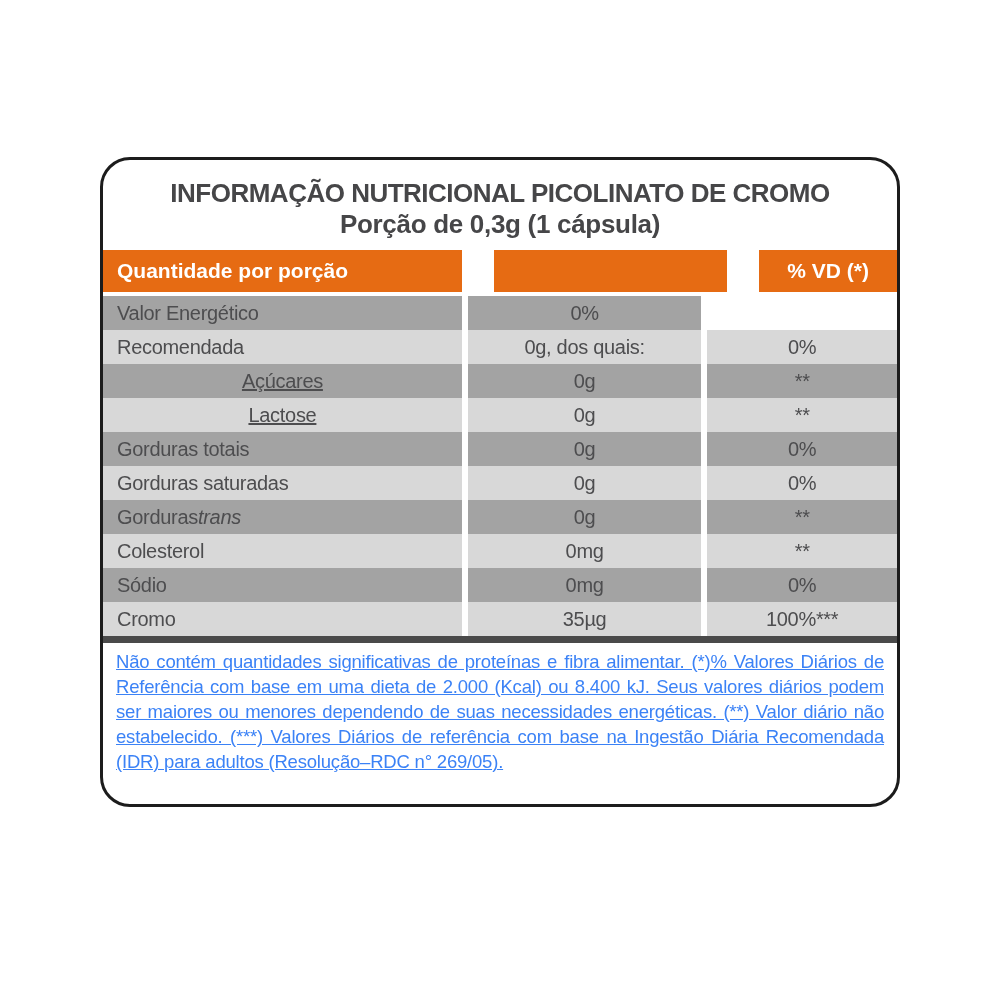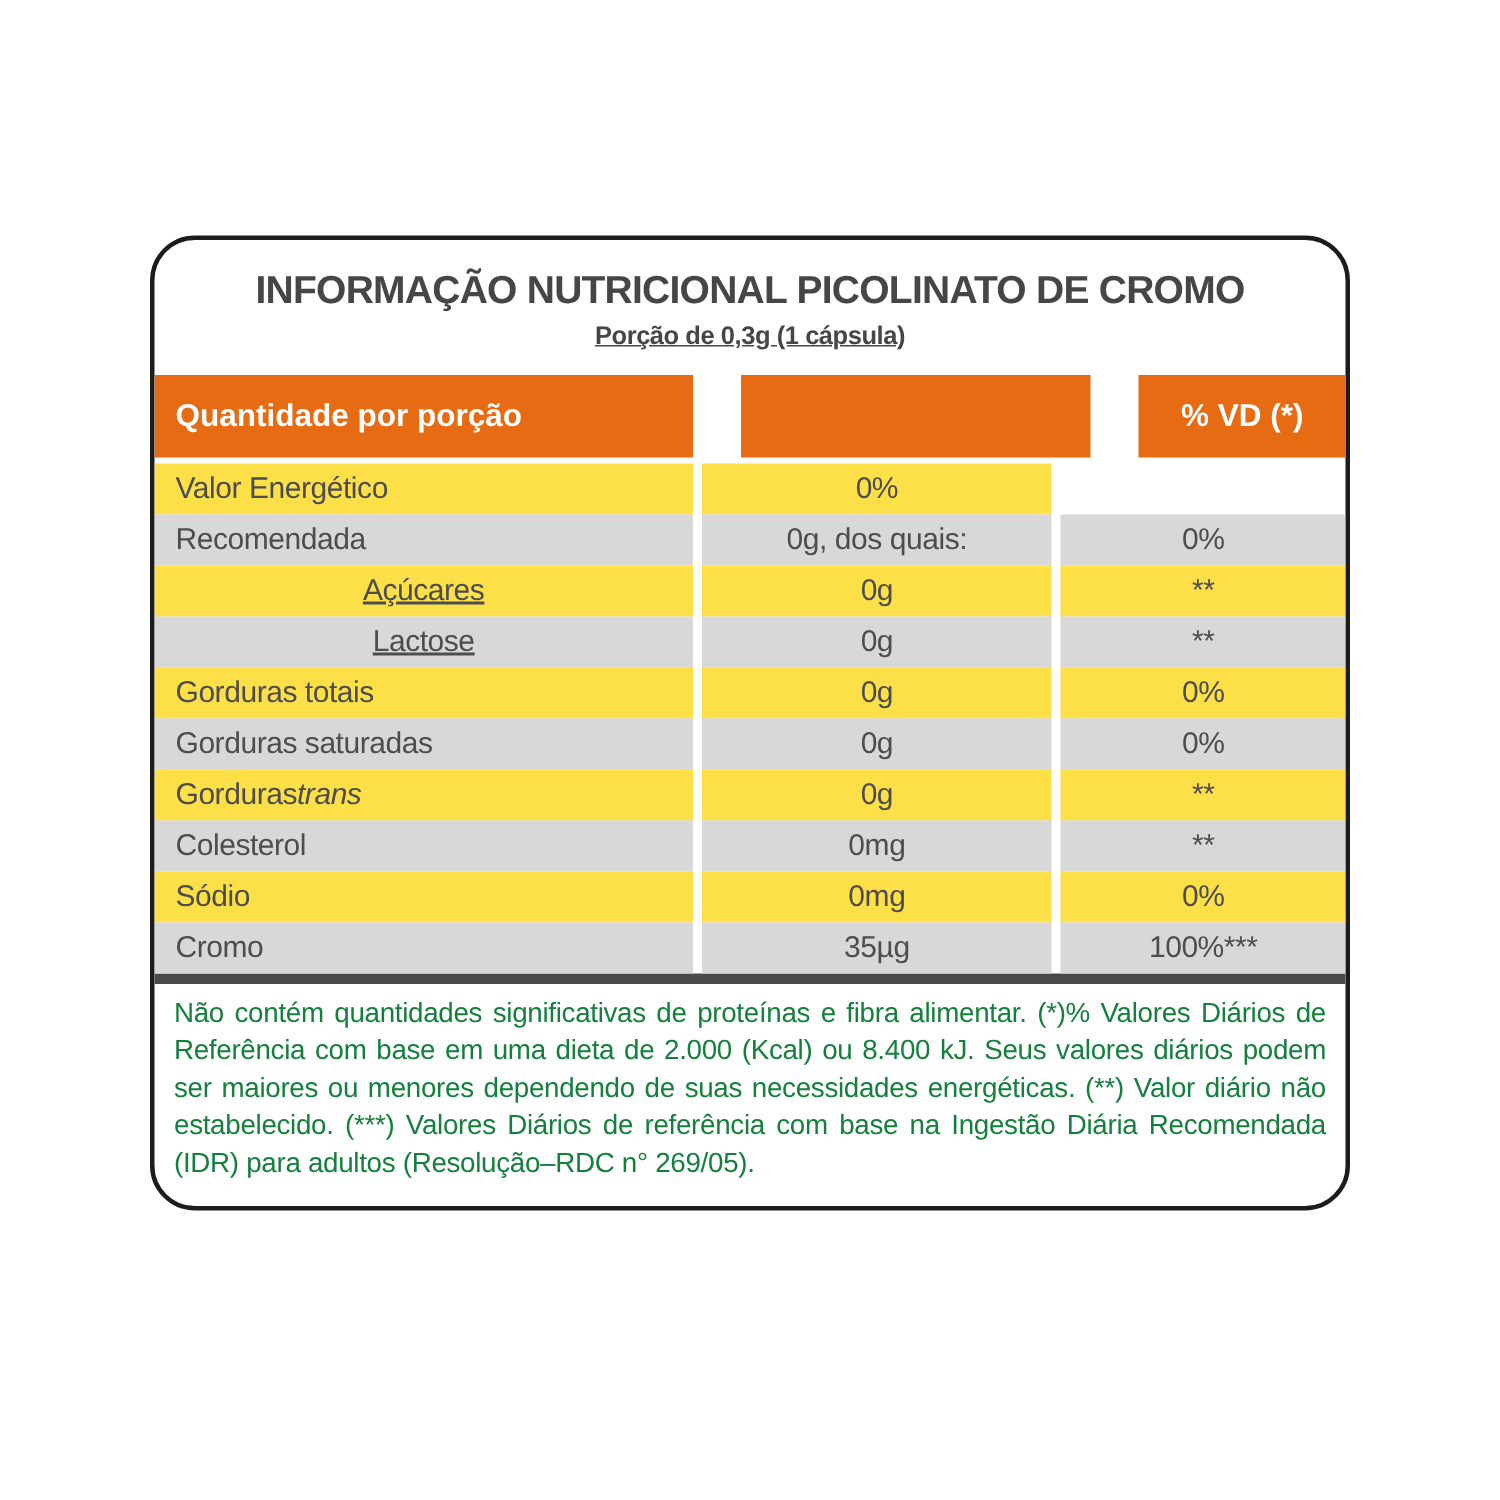--- a/index.html
+++ b/index.html
@@ -26,35 +26,34 @@
     text-align: center;
     font-size: 26px;
     font-weight: bold;
     letter-spacing: -0.5px;
     color: #464648;
     line-height: 34px;
     padding: 0 20px;
   }
   .subtitle {
     text-align: center;
-    font-size: 17px;
+    font-size: 26px;
     font-weight: 600;
     letter-spacing: -0.3px;
     color: #464648;
     line-height: 28px;
-    text-decoration: underline;
   }
 
   .thead, .row {
     display: grid;
     grid-template-columns: 45.2% 29.4% 1fr;
     column-gap: 6px;
     width: 100%;
   }
-  .thead { margin-top: 12px; height: 55px; gap: 32px; }
+  .thead { margin-top: 12px; height: 42px; gap: 32px; }
   .thead .hcell {
     background: #E66B13;
     color: #ffffff;
     font-weight: bold;
     font-size: 21px;
     display: flex;
     align-items: center;
   }
   .thead .h1 { padding-left: 14px; }
   .thead .h3 { justify-content: center; text-align: center; }
@@ -62,40 +61,41 @@
   .rows { margin-top: 4px; }
   .row { height: 34px; }
   .cell {
     display: flex;
     align-items: center;
     font-size: 20px;
     letter-spacing: -0.3px;
     color: #4D4D4F;
   }
   .row.gray .cell { background: #D8D8D8; }
-  .row.white .cell { background: #fde047; text-align: right; }
+  .row.white .cell { background: #a3a3a3; text-align: right; }
   .c1 { padding-left: 14px; }
   .c1.indent { padding-left: 0; justify-content: center; text-decoration: underline; }
   .c2, .c3 { justify-content: center; }
   .c1 i { font-style: italic; }
 
   .divider {
     height: 7px;
     background: #4A4A4A;
     width: 100%;
   }
 
   .footnote {
     margin-top: 6px;
     padding: 0 13px;
     font-size: 18.5px;
     line-height: 25px;
     letter-spacing: -0.2px;
     text-align: justify;
-    color: #15803d;
+    color: #3b82f6;
+    text-decoration: underline;
   }
 </style>
 </head>
 <body>
 
 <div class="stage">
   <div class="panel">
 
     <div class="title">INFORMAÇÃO NUTRICIONAL PICOLINATO DE CROMO</div>
     <div class="subtitle">Porção de 0,3g (1 cápsula)</div>

